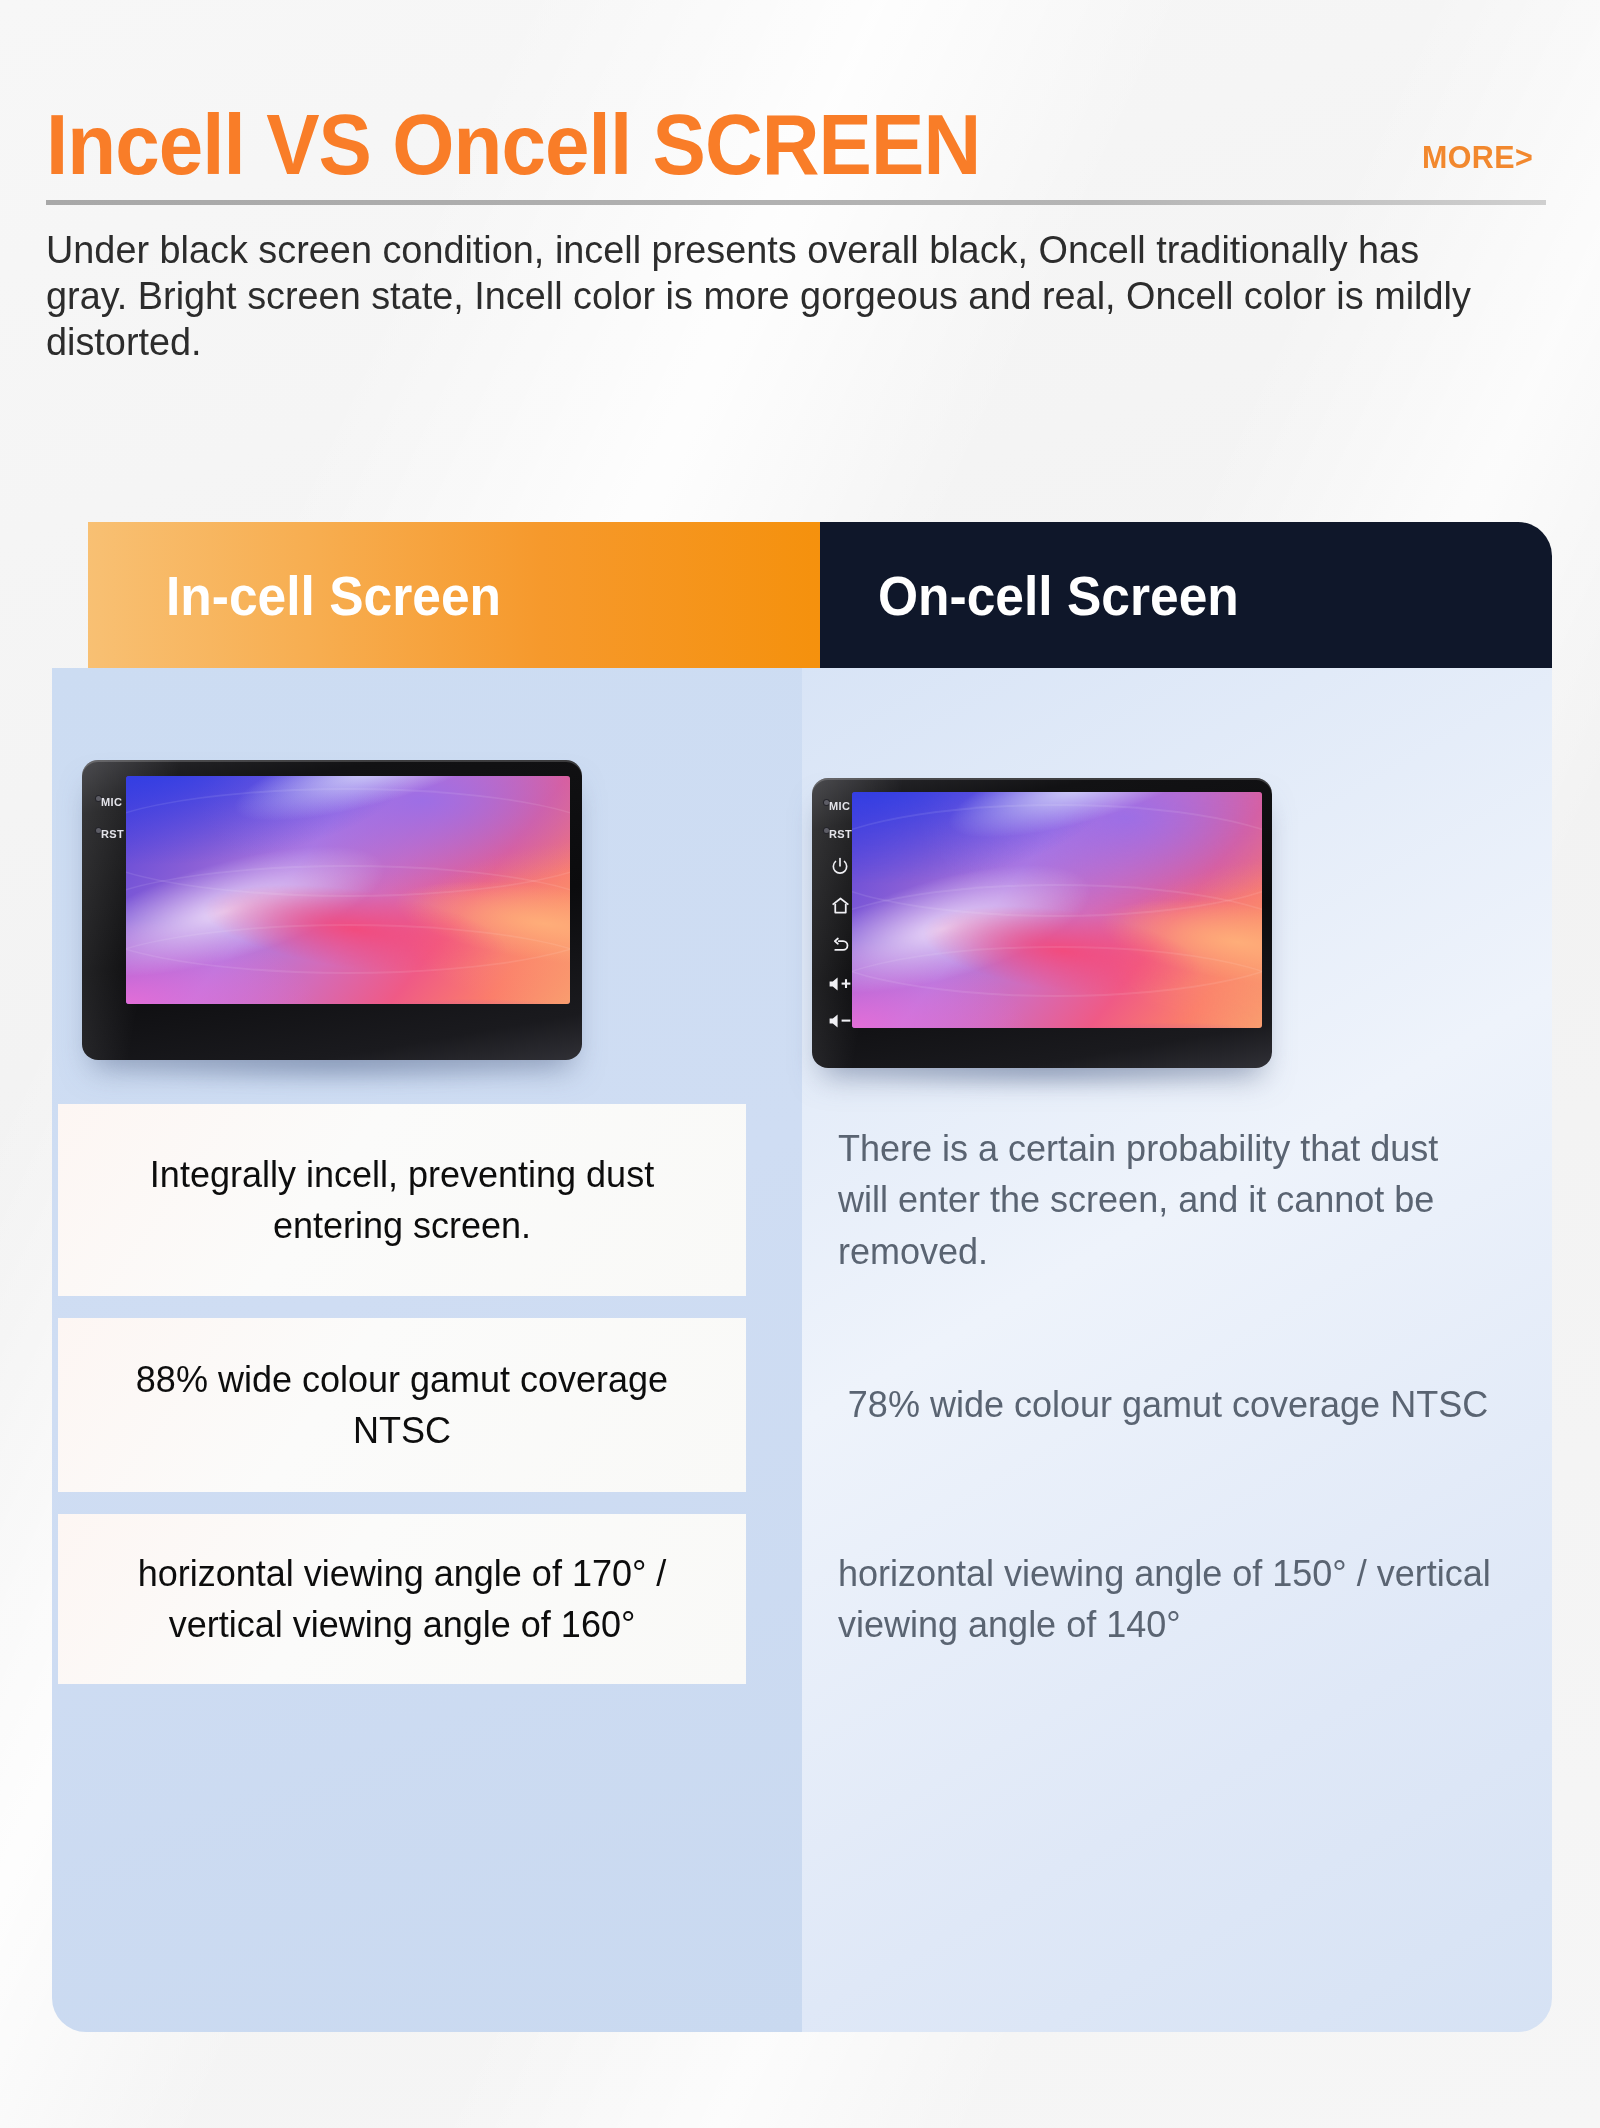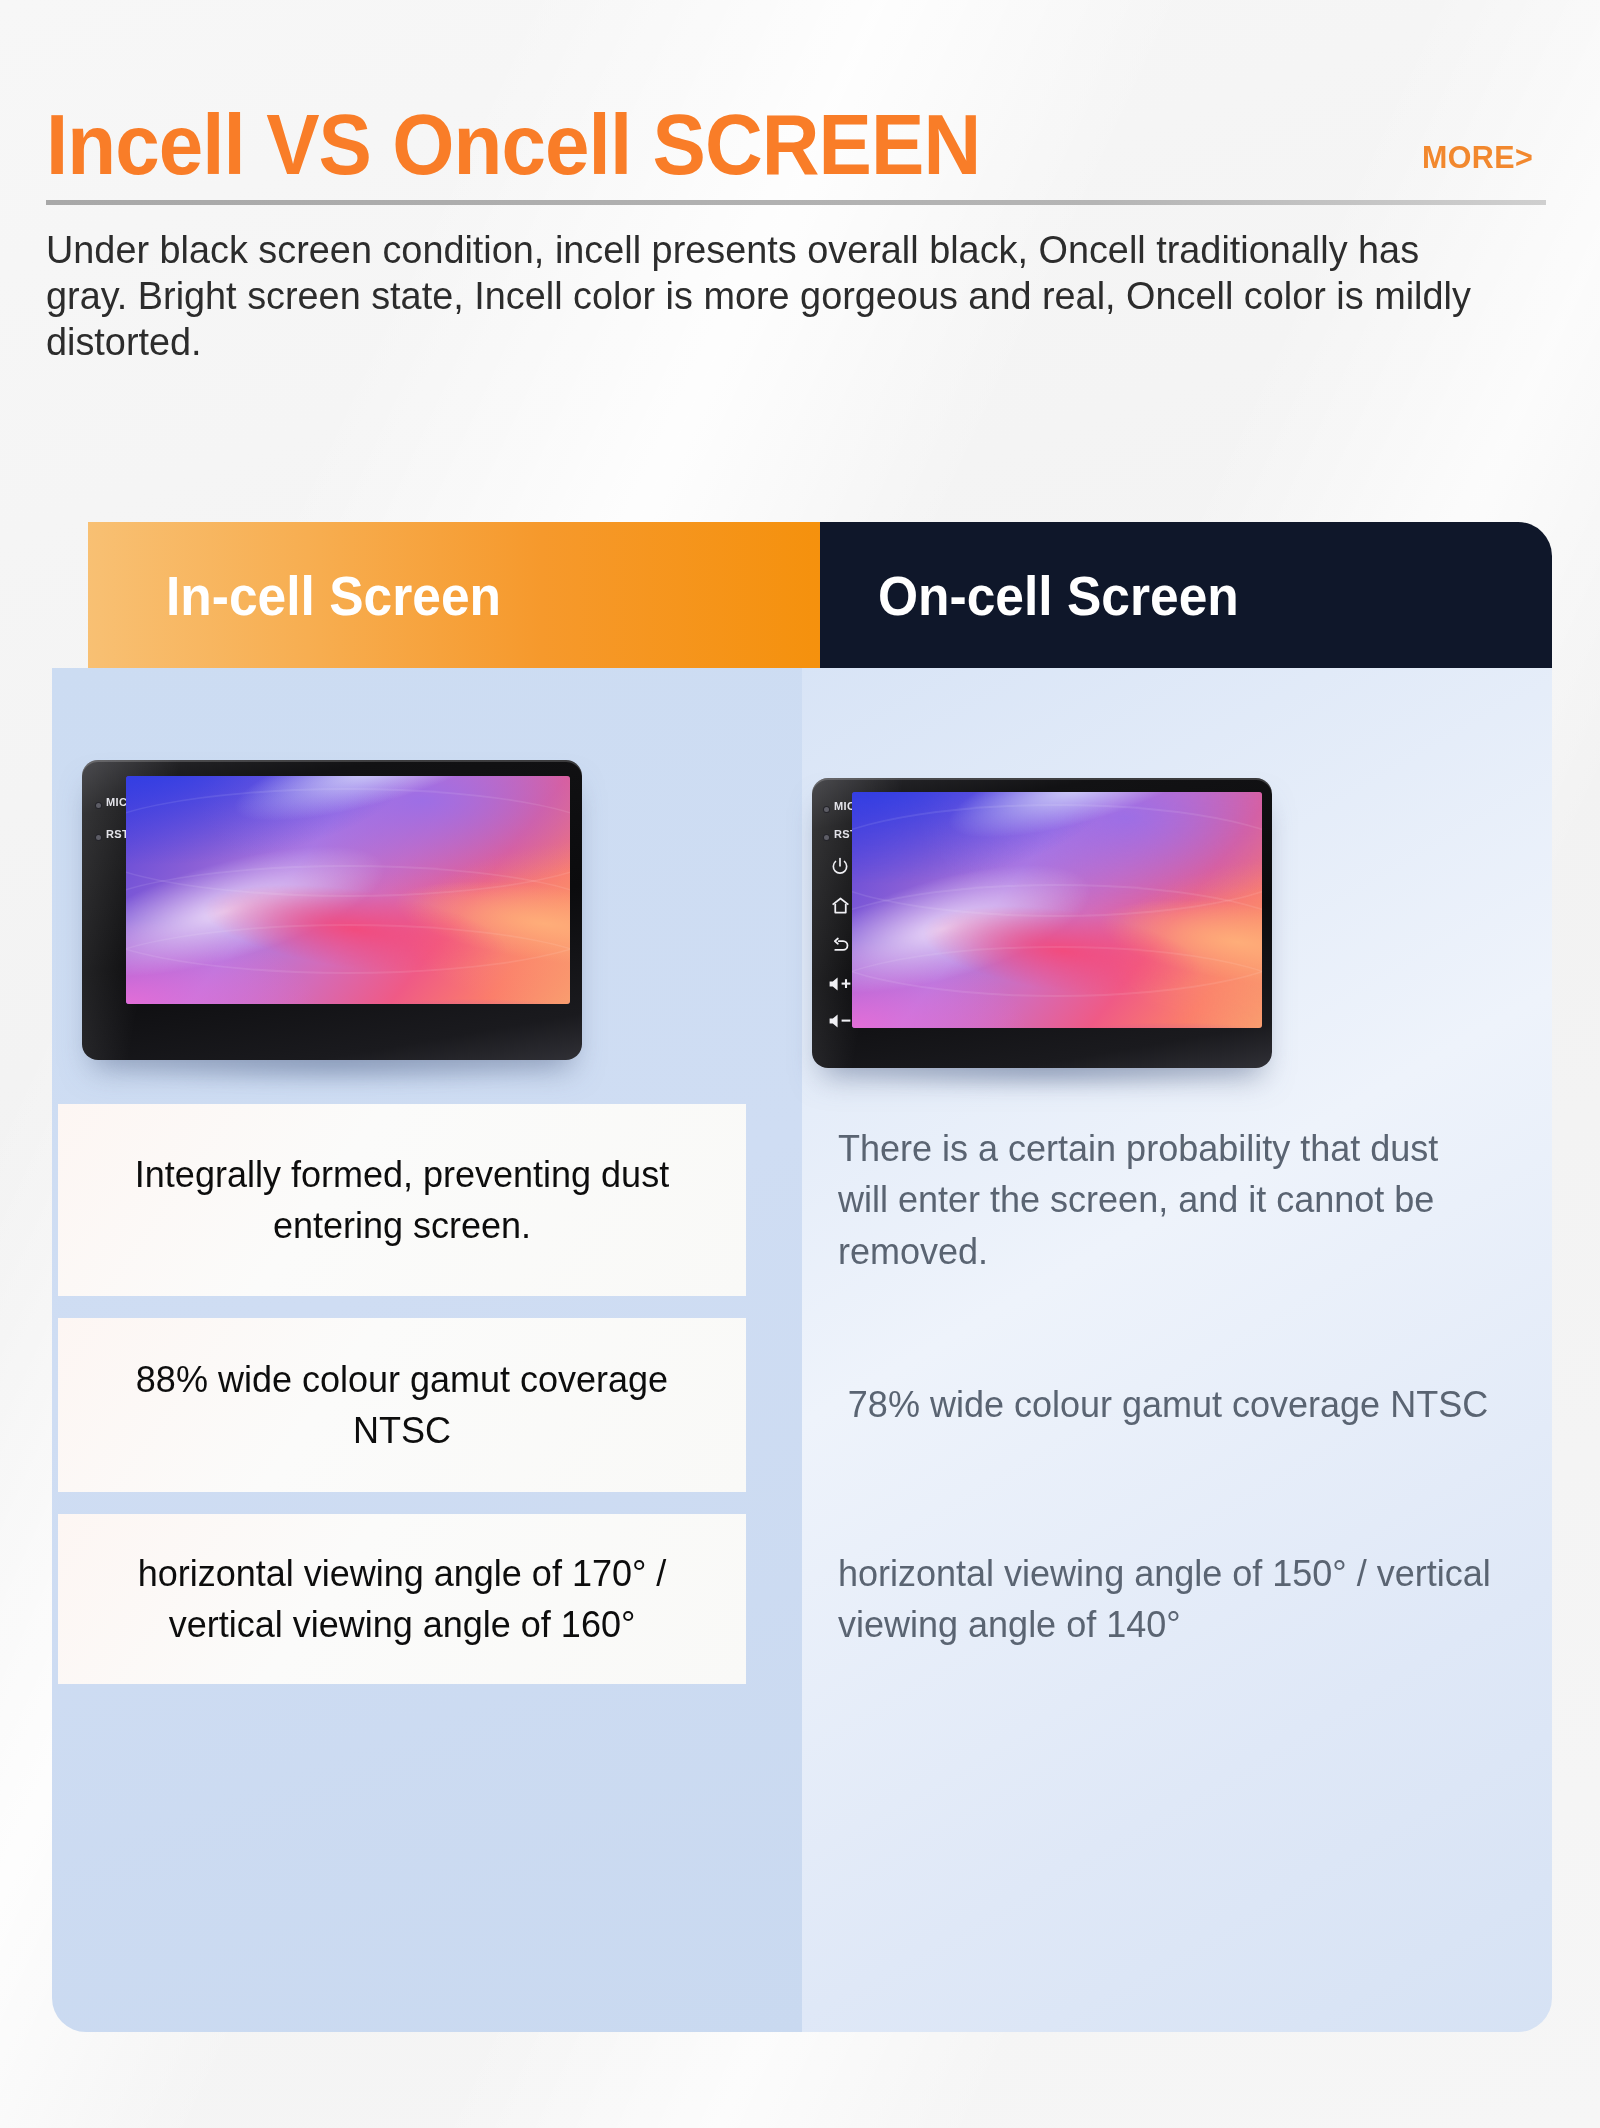--- a/index.html
+++ b/index.html
@@ -120,21 +120,21 @@
   }
   .wave-line {
     position:absolute; left:-10%; width:120%; height:46%;
     border-radius:50%;
     box-shadow:0 0 0 2px rgba(255,255,255,.18);
     opacity:.5;
   }
 
   
   .ctrl { position:absolute; display:flex; flex-direction:column; align-items:center; }
-  .ctrl-row { display:flex; align-items:flex-end; gap:5px; color:#e9e9ee; }
+  .ctrl-row { display:flex; align-items:flex-start; color:#e9e9ee; }
   .dot { width:5px; height:5px; border-radius:50%; background:#5d5d66; box-shadow:0 0 0 1px #25252b; }
   .ctrl-lbl { font-size:11px; font-weight:bold; letter-spacing:.4px; color:#e4e4ea; }
   .gl { color:#f0f0f4; line-height:1; }
 
   
   .feat-left {
     position:absolute; left:6px; width:688px;
     background:linear-gradient(125deg,#fdf6f3 0%, #fbfbfa 40%, #f9f9f7 100%);
     display:flex; align-items:center; justify-content:center; text-align:center;
     color:#0d0d0d; font-size:36px; line-height:1.42;
@@ -206,21 +206,21 @@
                 <div class="l w3"></div>
               <div class="l w4"></div>
                 <div class="l w5"></div>
               <div class="wave-line" style="top:6%;"></div>
               <div class="wave-line" style="top:40%;"></div>
               <div class="wave-line" style="top:66%;"></div>
             </div>
           </div>
         </div>
 
-        <div class="feat-left f1">Integrally formed, preventing dust entering screen.</div>
+        <div class="feat-left f1">Integrally incell, preventing dust entering screen.</div>
         <div class="feat-left f2">88% wide colour gamut coverage NTSC</div>
         <div class="feat-left f3">horizontal viewing angle of 170° / vertical viewing angle of 160°</div>
       </div>
 
       <div class="col col-right">
 
         <div class="dev-shadow" style="left:24px; top:378px; width:440px; height:46px;"></div>
 
         <div class="device dev-right">
           <div class="bezel"></div>

